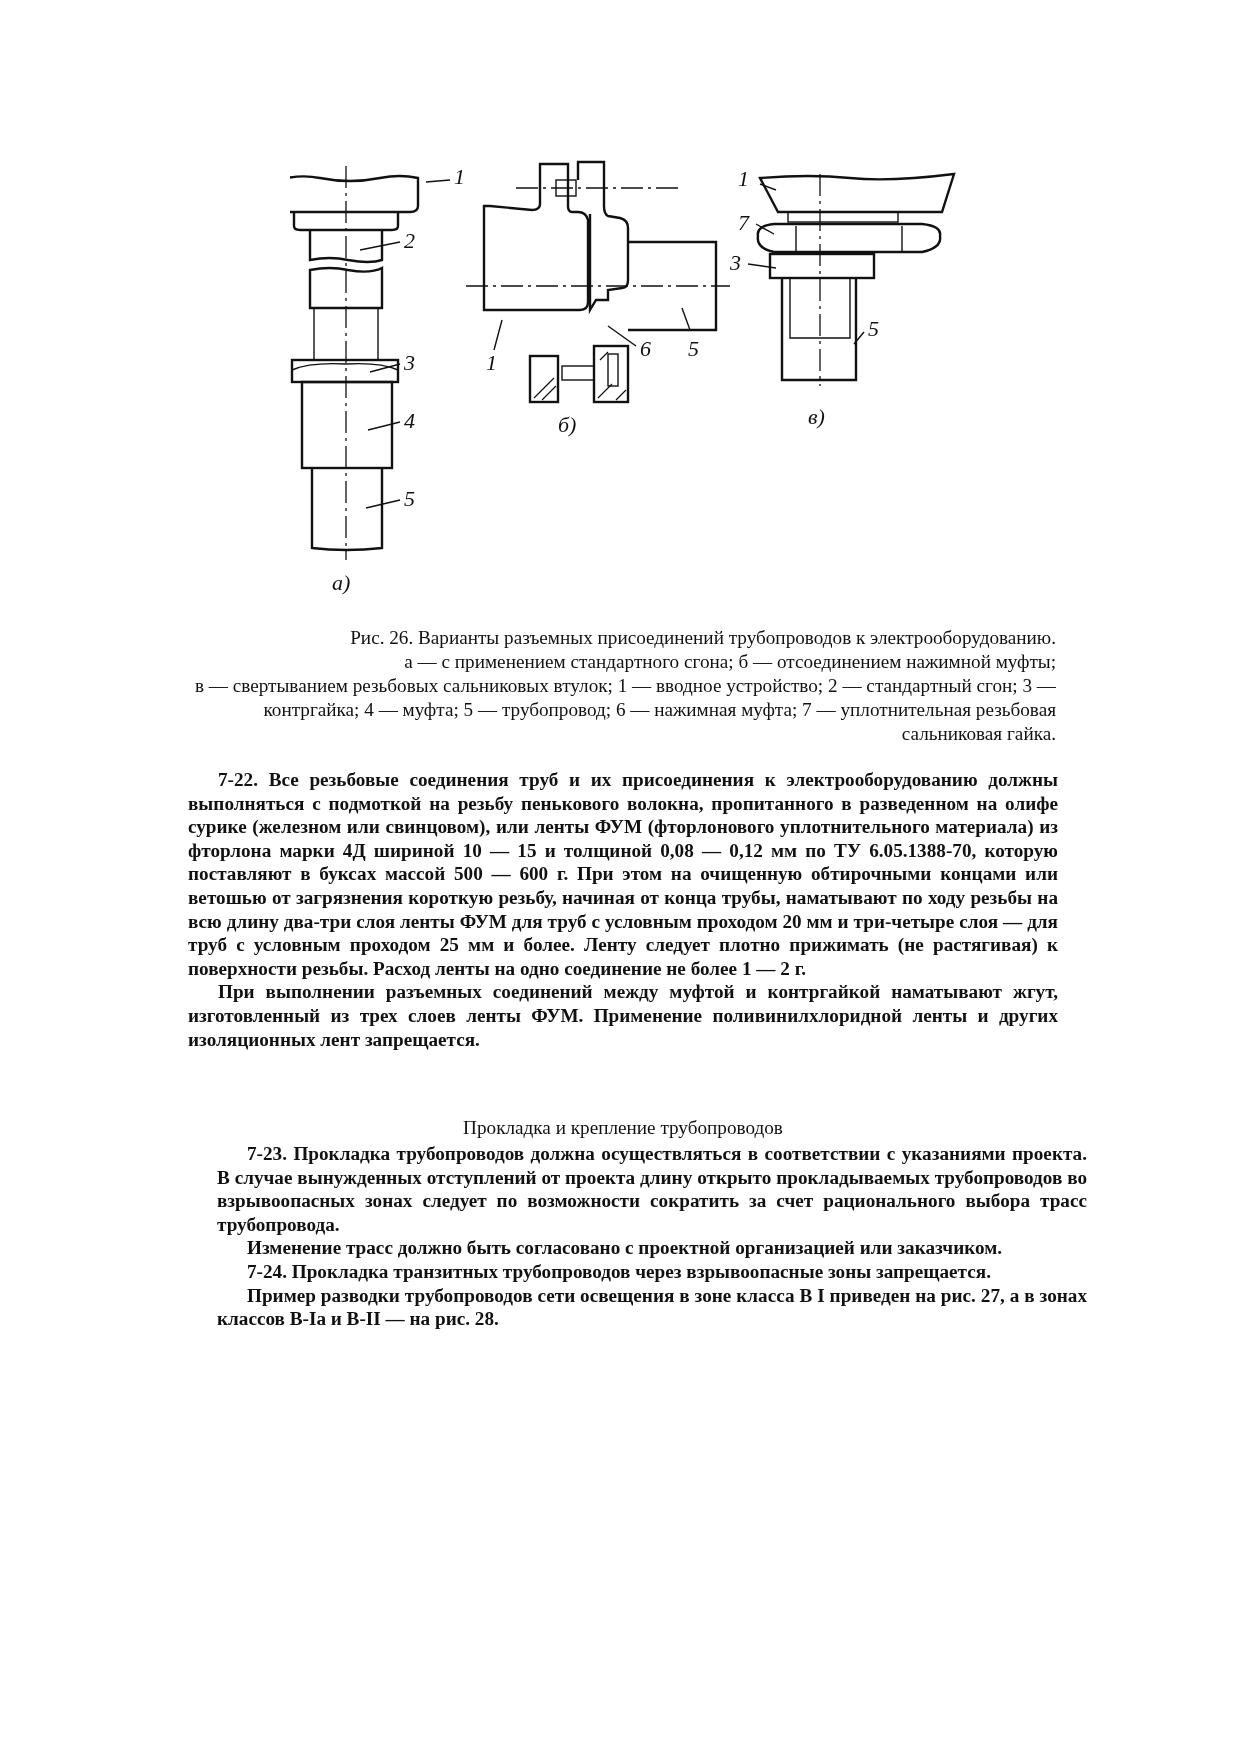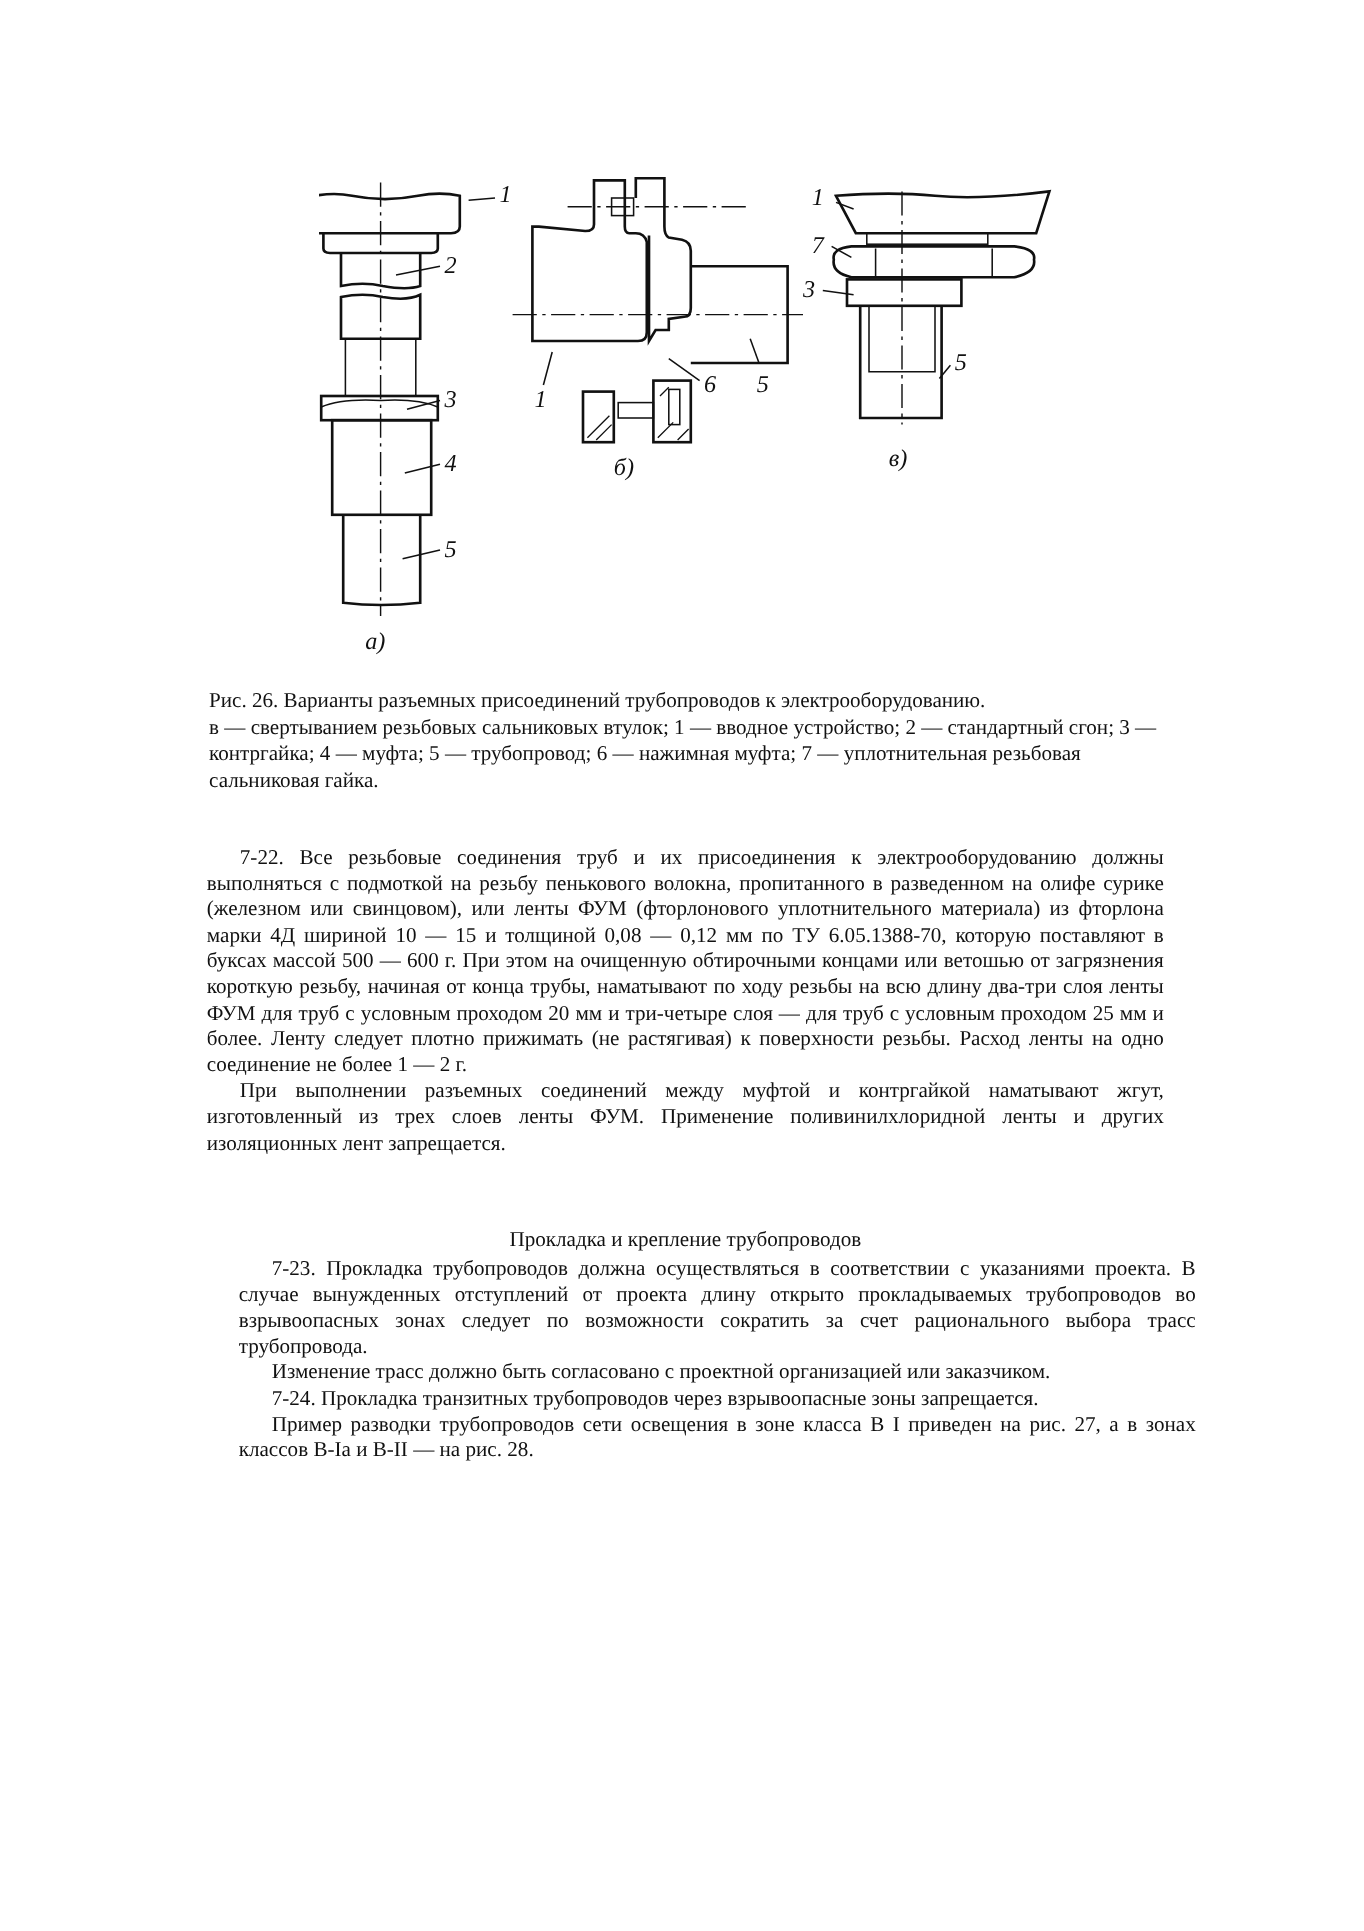--- a/index.html
+++ b/index.html
@@ -1,23 +1,23 @@
 <!DOCTYPE html>
 <html><head>
 <meta charset="utf-8">
 <style>
   html, body { margin: 0; padding: 0; background: #ffffff; }
   body { width: 1240px; height: 1755px; position: relative; font-family: "Liberation Serif", serif; color: #111; }
   .page { position: absolute; left: 0; top: 0; width: 1240px; height: 1755px; background: #fff; }
   .figure { position: absolute; left: 290px; top: 160px; width: 680px; height: 440px; }
   .figure svg { width: 100%; height: 100%; }
   .fig-text { font-family: "Liberation Serif", serif; font-style: italic; font-size: 22px; fill: #111; }
-  .caption { position: absolute; left: 190px; top: 626px; width: 866px; text-align: left; font-size: 19.2px; line-height: 24px; }
+  .caption { position: absolute; left: 190px; top: 626px; width: 866px; text-align: right; font-size: 19.2px; line-height: 24px; }
   .body-text { position: absolute; left: 188px; width: 870px; font-size: 19.2px; line-height: 23.6px; text-align: justify; }
-  .body-text p { margin: 0; text-indent: 30px; }
+  .body-text p { margin: 0; text-indent: 30px; font-weight: bold; }
   .section-title { position: absolute; left: 188px; width: 870px; top: 1116px; text-align: center; font-weight: normal; font-size: 19.2px; line-height: 24px; }
   #block1 { top: 768px; }
   #block2 { top: 1142px; margin-left: 29px; }
   .line { stroke: #111; stroke-width: 2.4; fill: none; }
   .thin { stroke: #111; stroke-width: 1.4; fill: none; }
   .axis { stroke: #111; stroke-width: 1.3; stroke-dasharray: 22 5 3 5; fill: none; }
   .hatch { stroke: #111; stroke-width: 1.2; }
 </style>
 </head>
 <body>
@@ -89,20 +89,21 @@
       <text class="fig-text" x="448" y="26">1</text>
       <text class="fig-text" x="448" y="70">7</text>
       <text class="fig-text" x="440" y="110">3</text>
       <text class="fig-text" x="578" y="176">5</text>
       <text class="fig-text" x="518" y="264">в)</text>
     </svg>
   </div>
 
   <div class="caption">
     <div>Рис. 26. Варианты разъемных присоединений трубопроводов к электрооборудованию.</div>
+    <div>а — с применением стандартного сгона; б — отсоединением нажимной муфты;</div>
     <div>в — свертыванием резьбовых сальниковых втулок; 1 — вводное устройство; 2 — стандартный сгон; 3 — контргайка; 4 — муфта; 5 — трубопровод; 6 — нажимная муфта; 7 — уплотнительная резьбовая сальниковая гайка.</div>
   </div>
 
   <div class="body-text" id="block1">
     <p>7-22. Все резьбовые соединения труб и их присоединения к электрооборудованию должны выполняться с подмоткой на резьбу пенькового волокна, пропитанного в разведенном на олифе сурике (железном или свинцовом), или ленты ФУМ (фторлонового уплотнительного материала) из фторлона марки 4Д шириной 10 — 15 и толщиной 0,08 — 0,12 мм по ТУ 6.05.1388-70, которую поставляют в буксах массой 500 — 600 г. При этом на очищенную обтирочными концами или ветошью от загрязнения короткую резьбу, начиная от конца трубы, наматывают по ходу резьбы на всю длину два-три слоя ленты ФУМ для труб с условным проходом 20 мм и три-четыре слоя — для труб с условным проходом 25 мм и более. Ленту следует плотно прижимать (не растягивая) к поверхности резьбы. Расход ленты на одно соединение не более 1 — 2 г.</p>
     <p>При выполнении разъемных соединений между муфтой и контргайкой наматывают жгут, изготовленный из трех слоев ленты ФУМ. Применение поливинилхлоридной ленты и других изоляционных лент запрещается.</p>
   </div>
 
   <div class="section-title">Прокладка и крепление трубопроводов</div>
 

